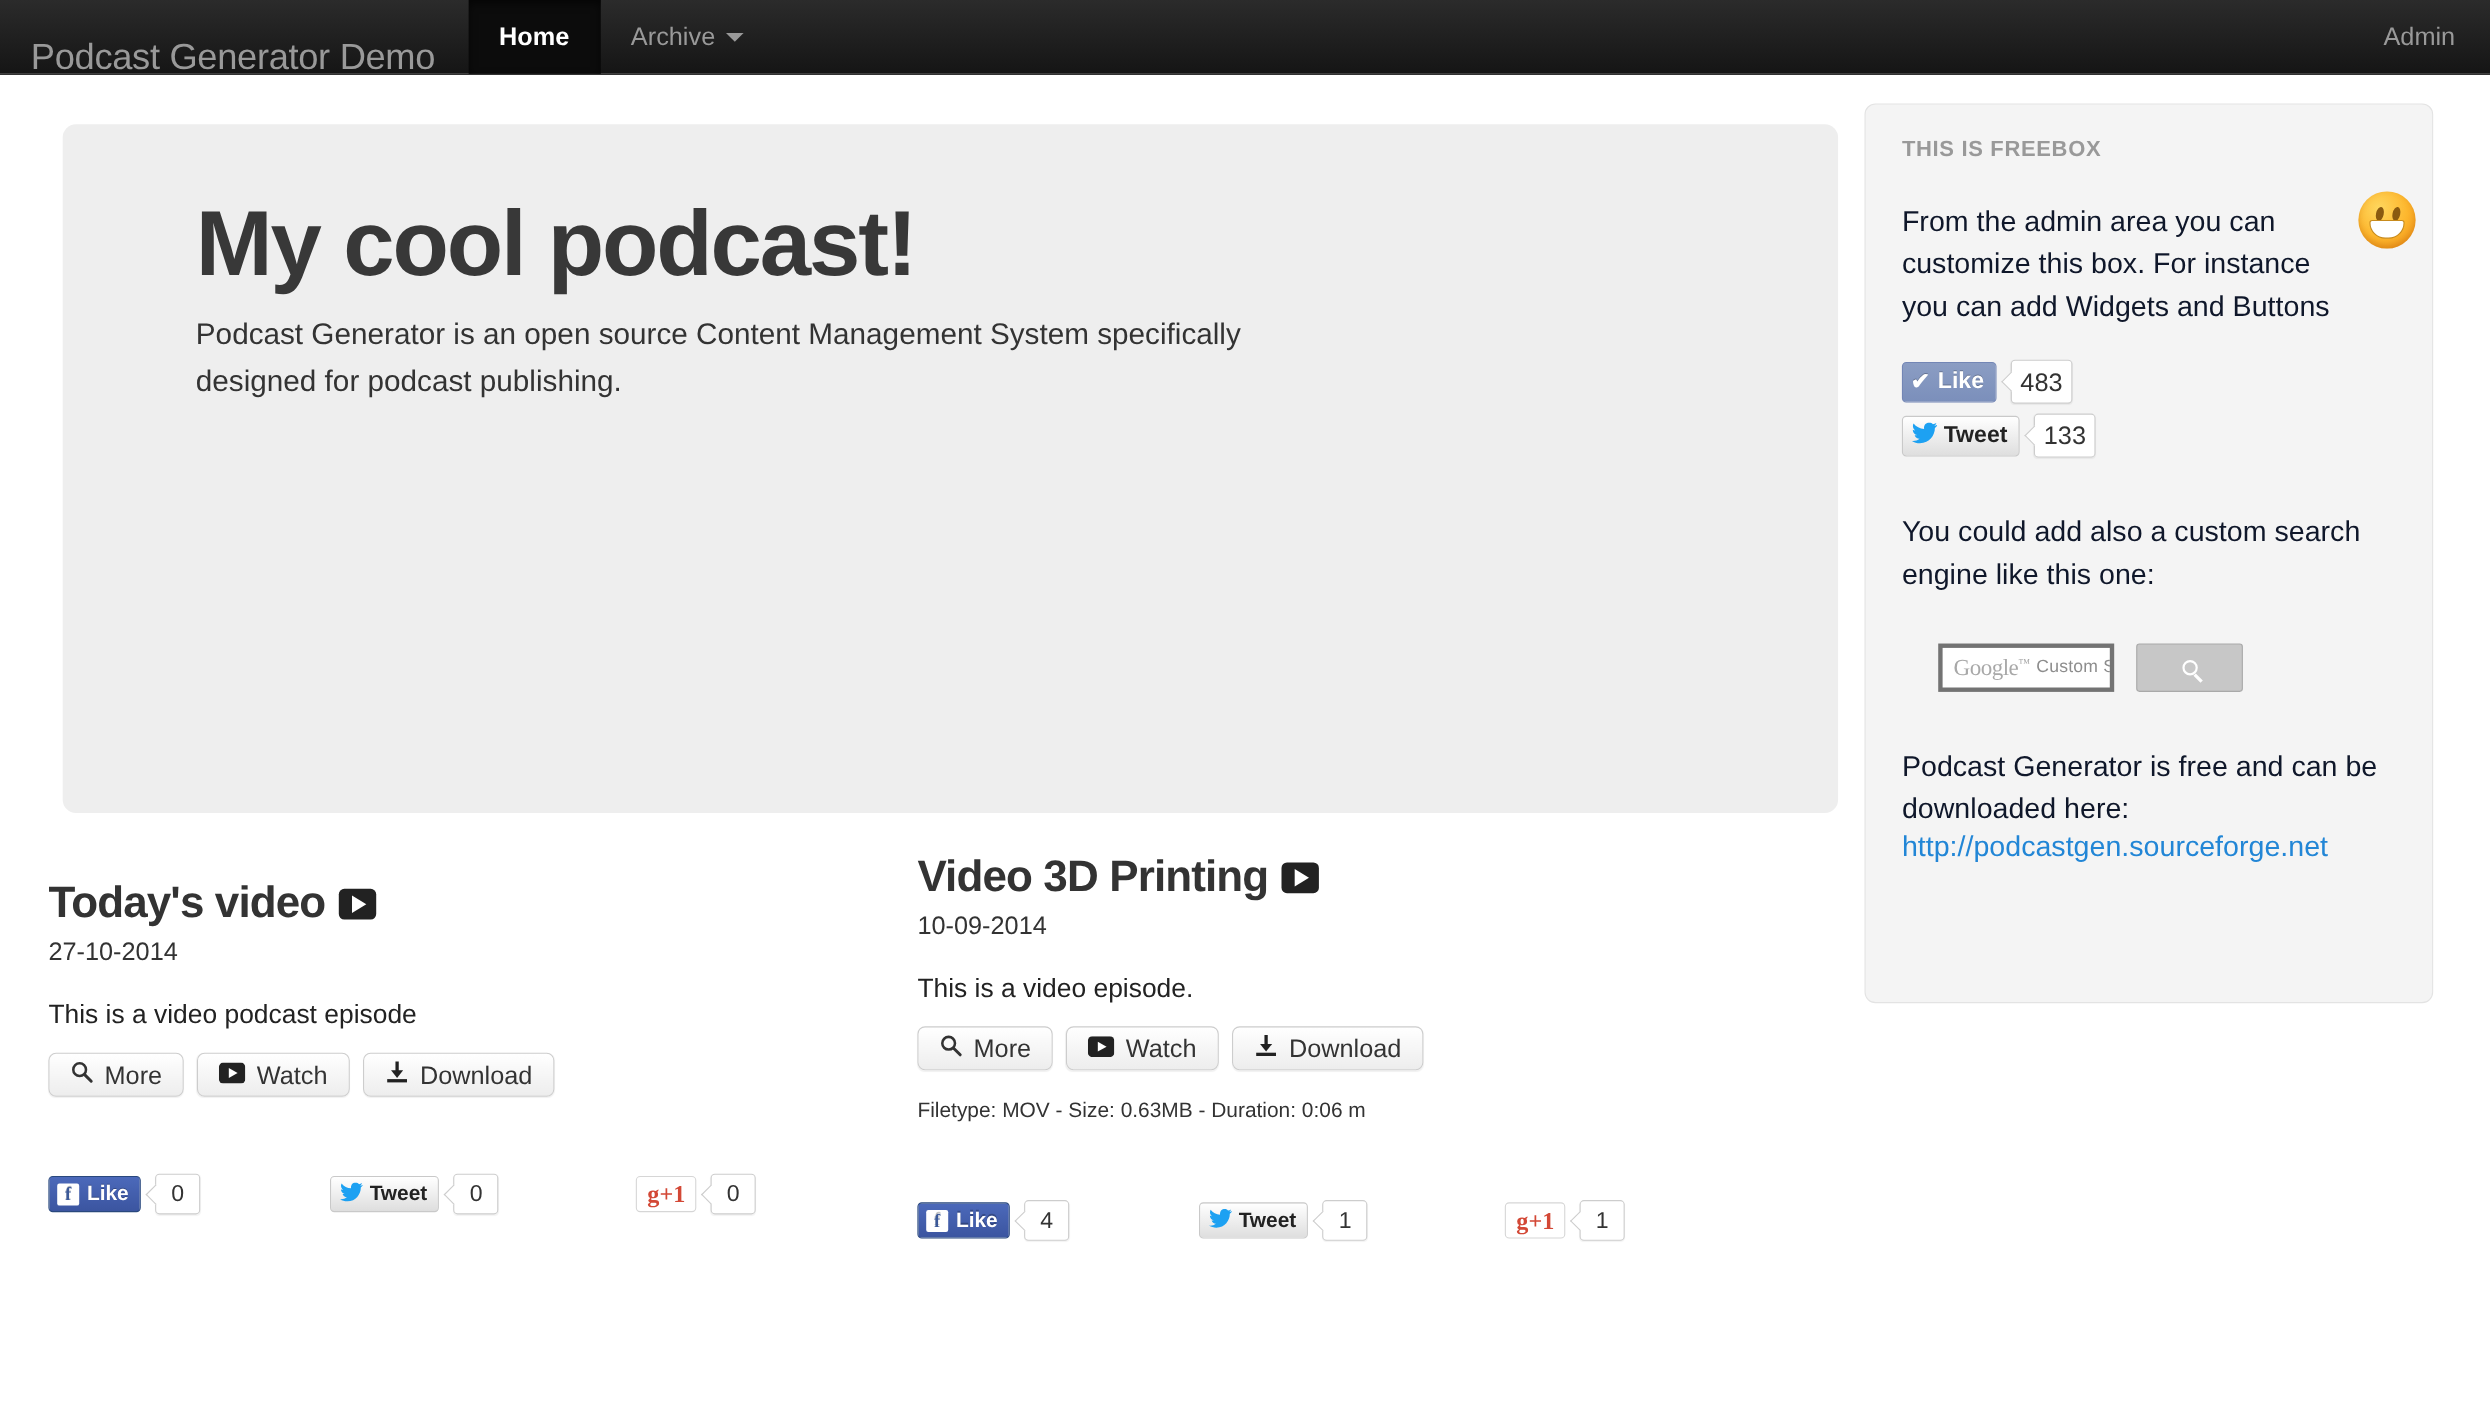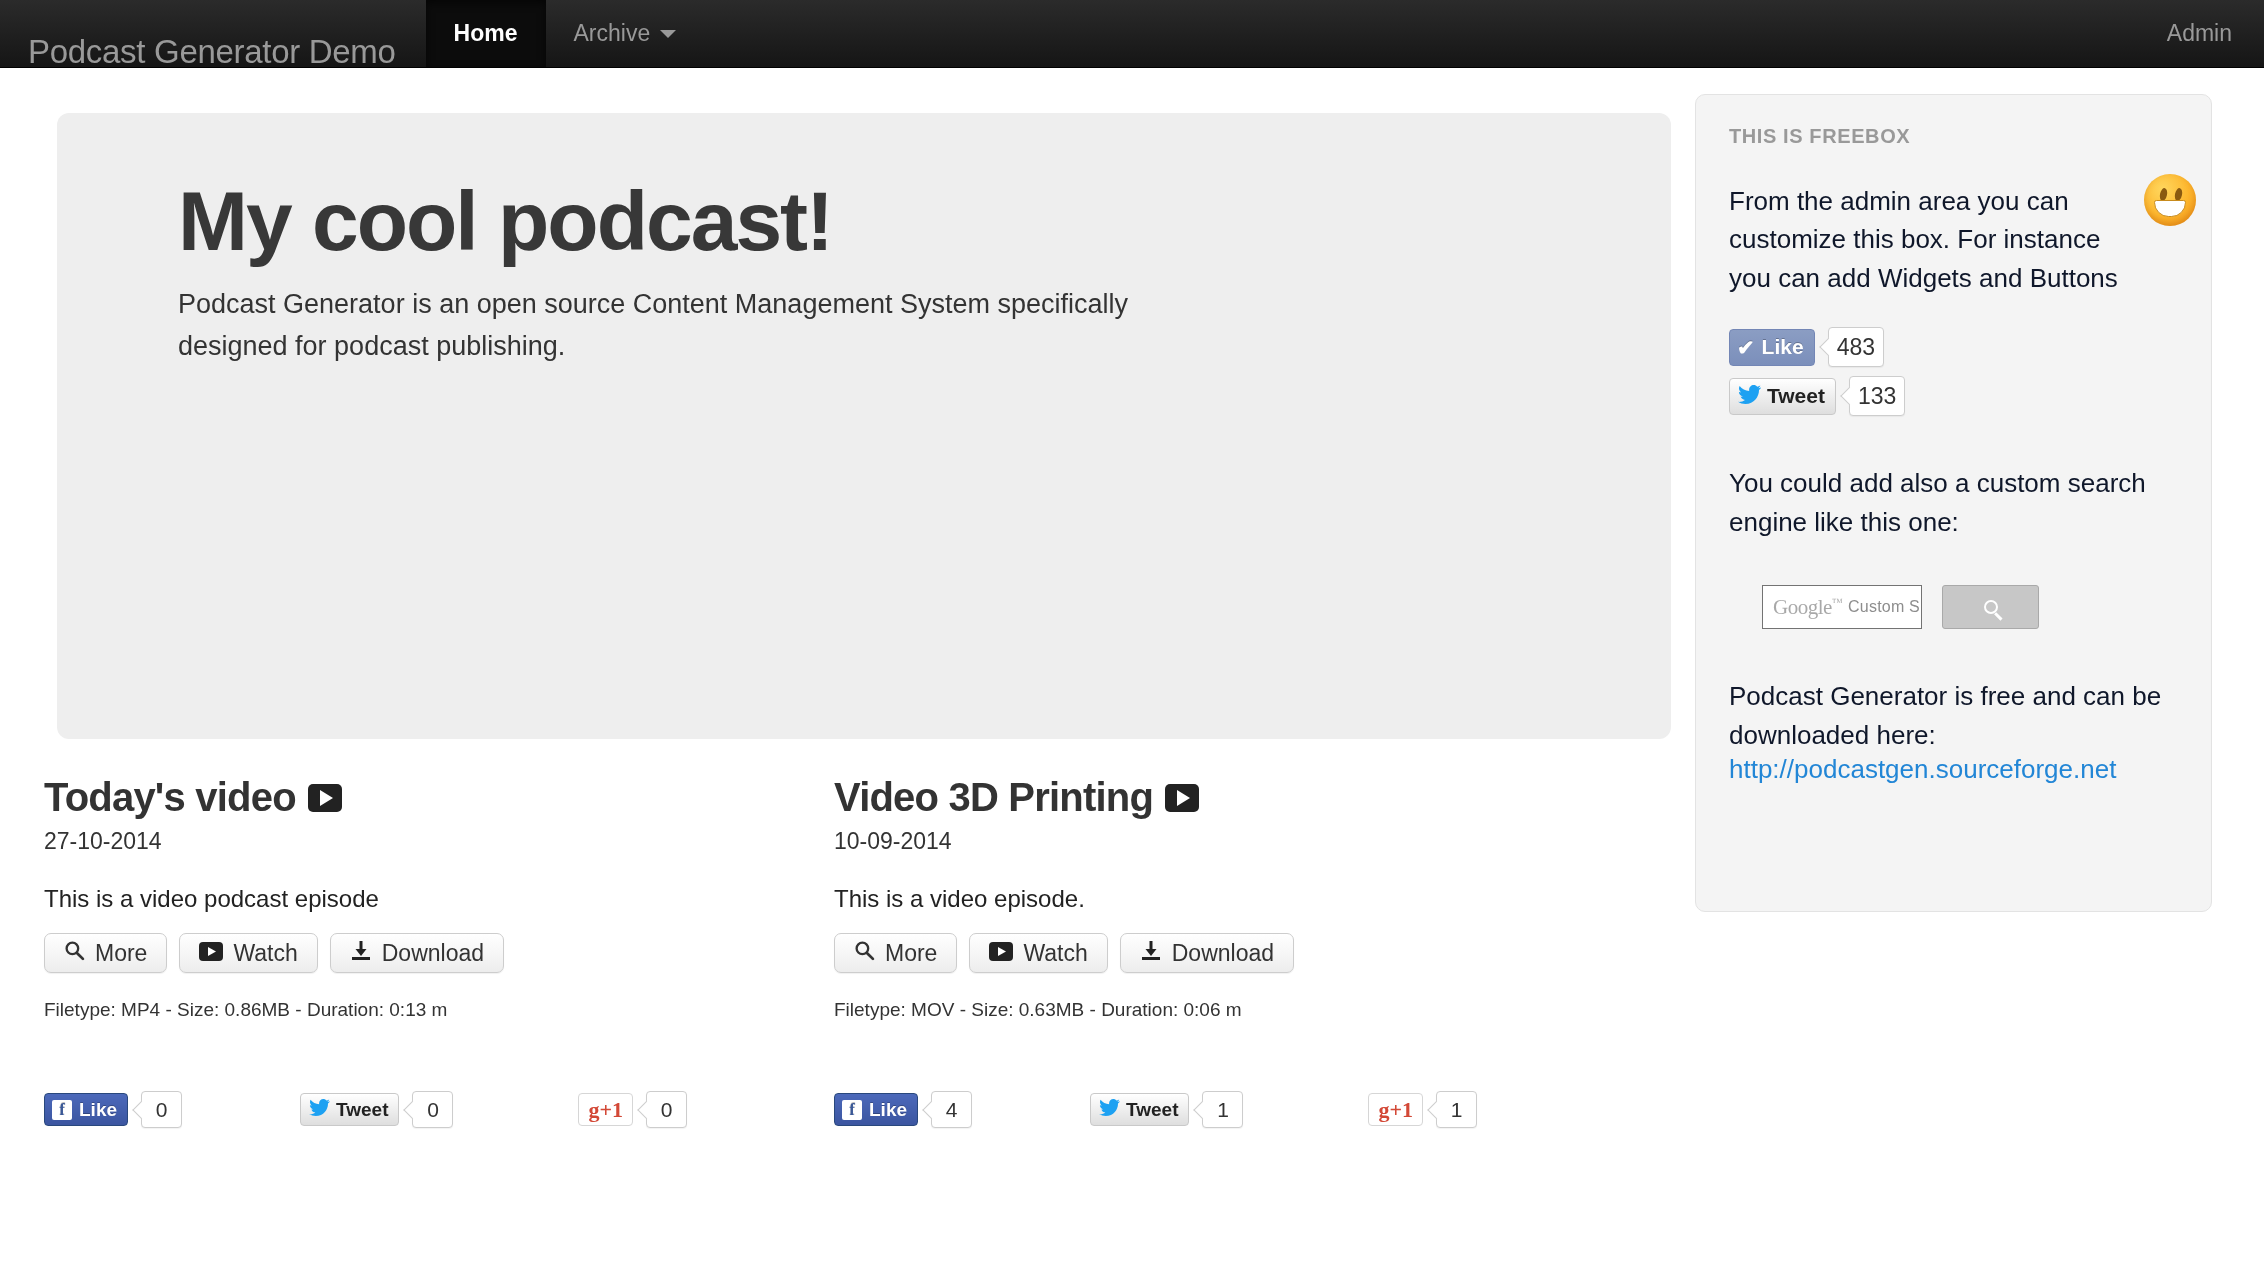--- a/index.html
+++ b/index.html
@@ -302,21 +302,21 @@
   .fb-social { margin-top: 30px; }
   .fb-social .row { display: flex; align-items: center; margin-bottom: 9px; }
 
   .search-wrap {
     display: flex; align-items: center; gap: 20px;
     margin: 44px 0 0 33px;
   }
   .gsearch-input {
     width: 160px; height: 44px;
     background: #fff;
-    border: 1px solid #737373;
+    border: 4px solid #737373;
     display: flex; align-items: center;
     padding: 0 10px;
     overflow: hidden;
     white-space: nowrap;
   }
   .g-logo {
     font-family: "Liberation Serif", serif;
     font-size: 21px; color: #9a9a9a;
     letter-spacing: -0.5px; opacity: .85;
   }
@@ -407,21 +407,20 @@
             <span class="ico">
               <svg width="22" height="21" viewBox="0 0 22 21">
                   <path d="M11 1 L11 11" stroke="#222" stroke-width="3"></path>
                   <polygon points="5.5,9 16.5,9 11,16" fill="#222"></polygon>
                   <rect x="2" y="17" width="18" height="3" fill="#222"></rect>
                 </svg>
             </span>
             <span>Download</span>
           </a>
         </div>
-        <div class="ep-meta">Filetype: MP4 - Size: 0.86MB - Duration: 0:13 m</div>
 
         <div class="social-row">
           <div class="social-group">
             <span class="fb-like">
               <span class="fb-glyph">f</span>
               <span>Like</span>
             </span>
             <span class="bubble">0</span>
           </div>
           <div class="social-gap-1"></div>

